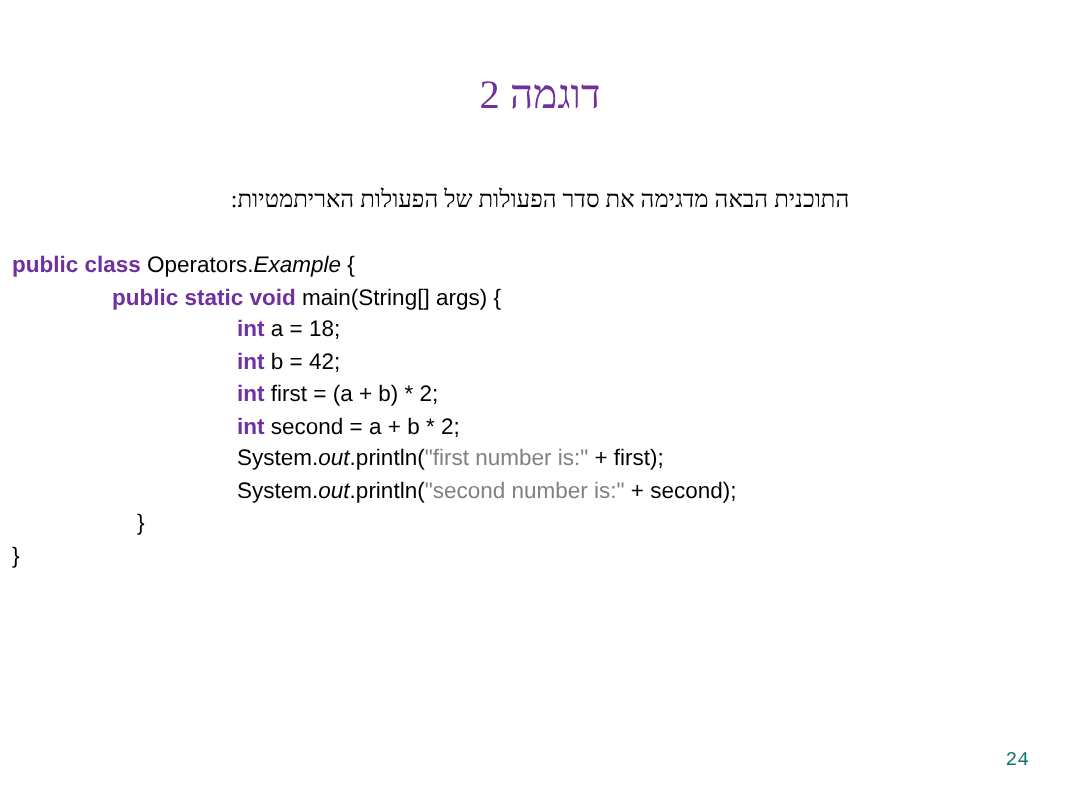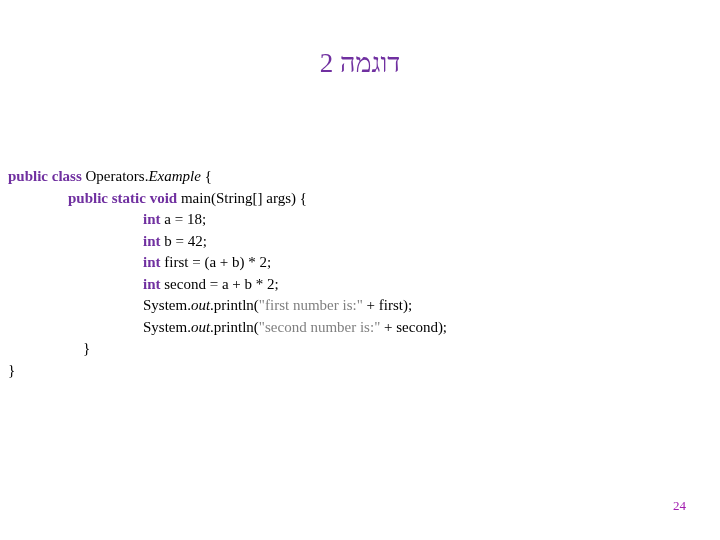--- a/index.html
+++ b/index.html
@@ -40,21 +40,21 @@
     font-family: "Liberation Serif", serif;
     font-size: 16px;
     color: #000000;
     direction: rtl;
   }
   .code {
     position: absolute;
     top: 166px;
     left: 8px;
     width: 706px;
-    font-family: Liberation Serif, serif;
+    font-family: Liberation Sans, sans-serif;
     font-size: 15px;
     line-height: 21.5px;
     color: #000000;
     white-space: pre;
     direction: ltr;
   }
   .code .kw {
     color: #7030a0;
     font-weight: bold;
   }
@@ -71,31 +71,32 @@
     font-family: "Liberation Sans", sans-serif;
     font-size: 13px;
     font-weight: bold;
     color: #000000;
     line-height: 19px;
   }
   .page-number {
     position: absolute;
     bottom: 26px;
     right: 34px;
-    font-family: Liberation Serif, serif;
+    font-family: Liberation Mono, monospace;
     font-size: 13px;
-    color: #a21caf;
+    color: #0f766e;
   }
 </style>
 </head>
 <body>
 
 <div class="slide">
 
   <div class="title">דוגמה 2</div>
 
+  <div class="subtitle">התוכנית הבאה מדגימה את סדר הפעולות של הפעולות האריתמטיות:</div>
 
   <div class="code"><div><span class="kw">public</span><span> </span><span class="kw">class</span><span> Operators</span><span>.</span><span class="ital">Example</span><span> {</span></div><div><span>                </span><span class="kw">public</span><span> </span><span class="kw">static</span><span> </span><span class="kw">void</span><span> main(String[] args) {</span></div><div><span>                                    </span><span class="kw">int</span><span> a = 18;</span></div><div><span>                                    </span><span class="kw">int</span><span> b = 42;</span></div><div><span>                                    </span><span class="kw">int</span><span> first = (a + b) * 2;</span></div><div><span>                                    </span><span class="kw">int</span><span> second = a + b * 2;</span></div><div><span>                                    </span><span>System.</span><span class="ital">out</span><span>.println(</span><span class="str">"first number is:"</span><span> + first);</span></div><div><span>                                    </span><span>System.</span><span class="ital">out</span><span>.println(</span><span class="str">"second number is:"</span><span> + second);</span></div><div><span>                    </span><span>}</span></div><div><span>}</span></div></div>
 
 
   <div class="page-number">24</div>
 
 </div>
 
 </body></html>

